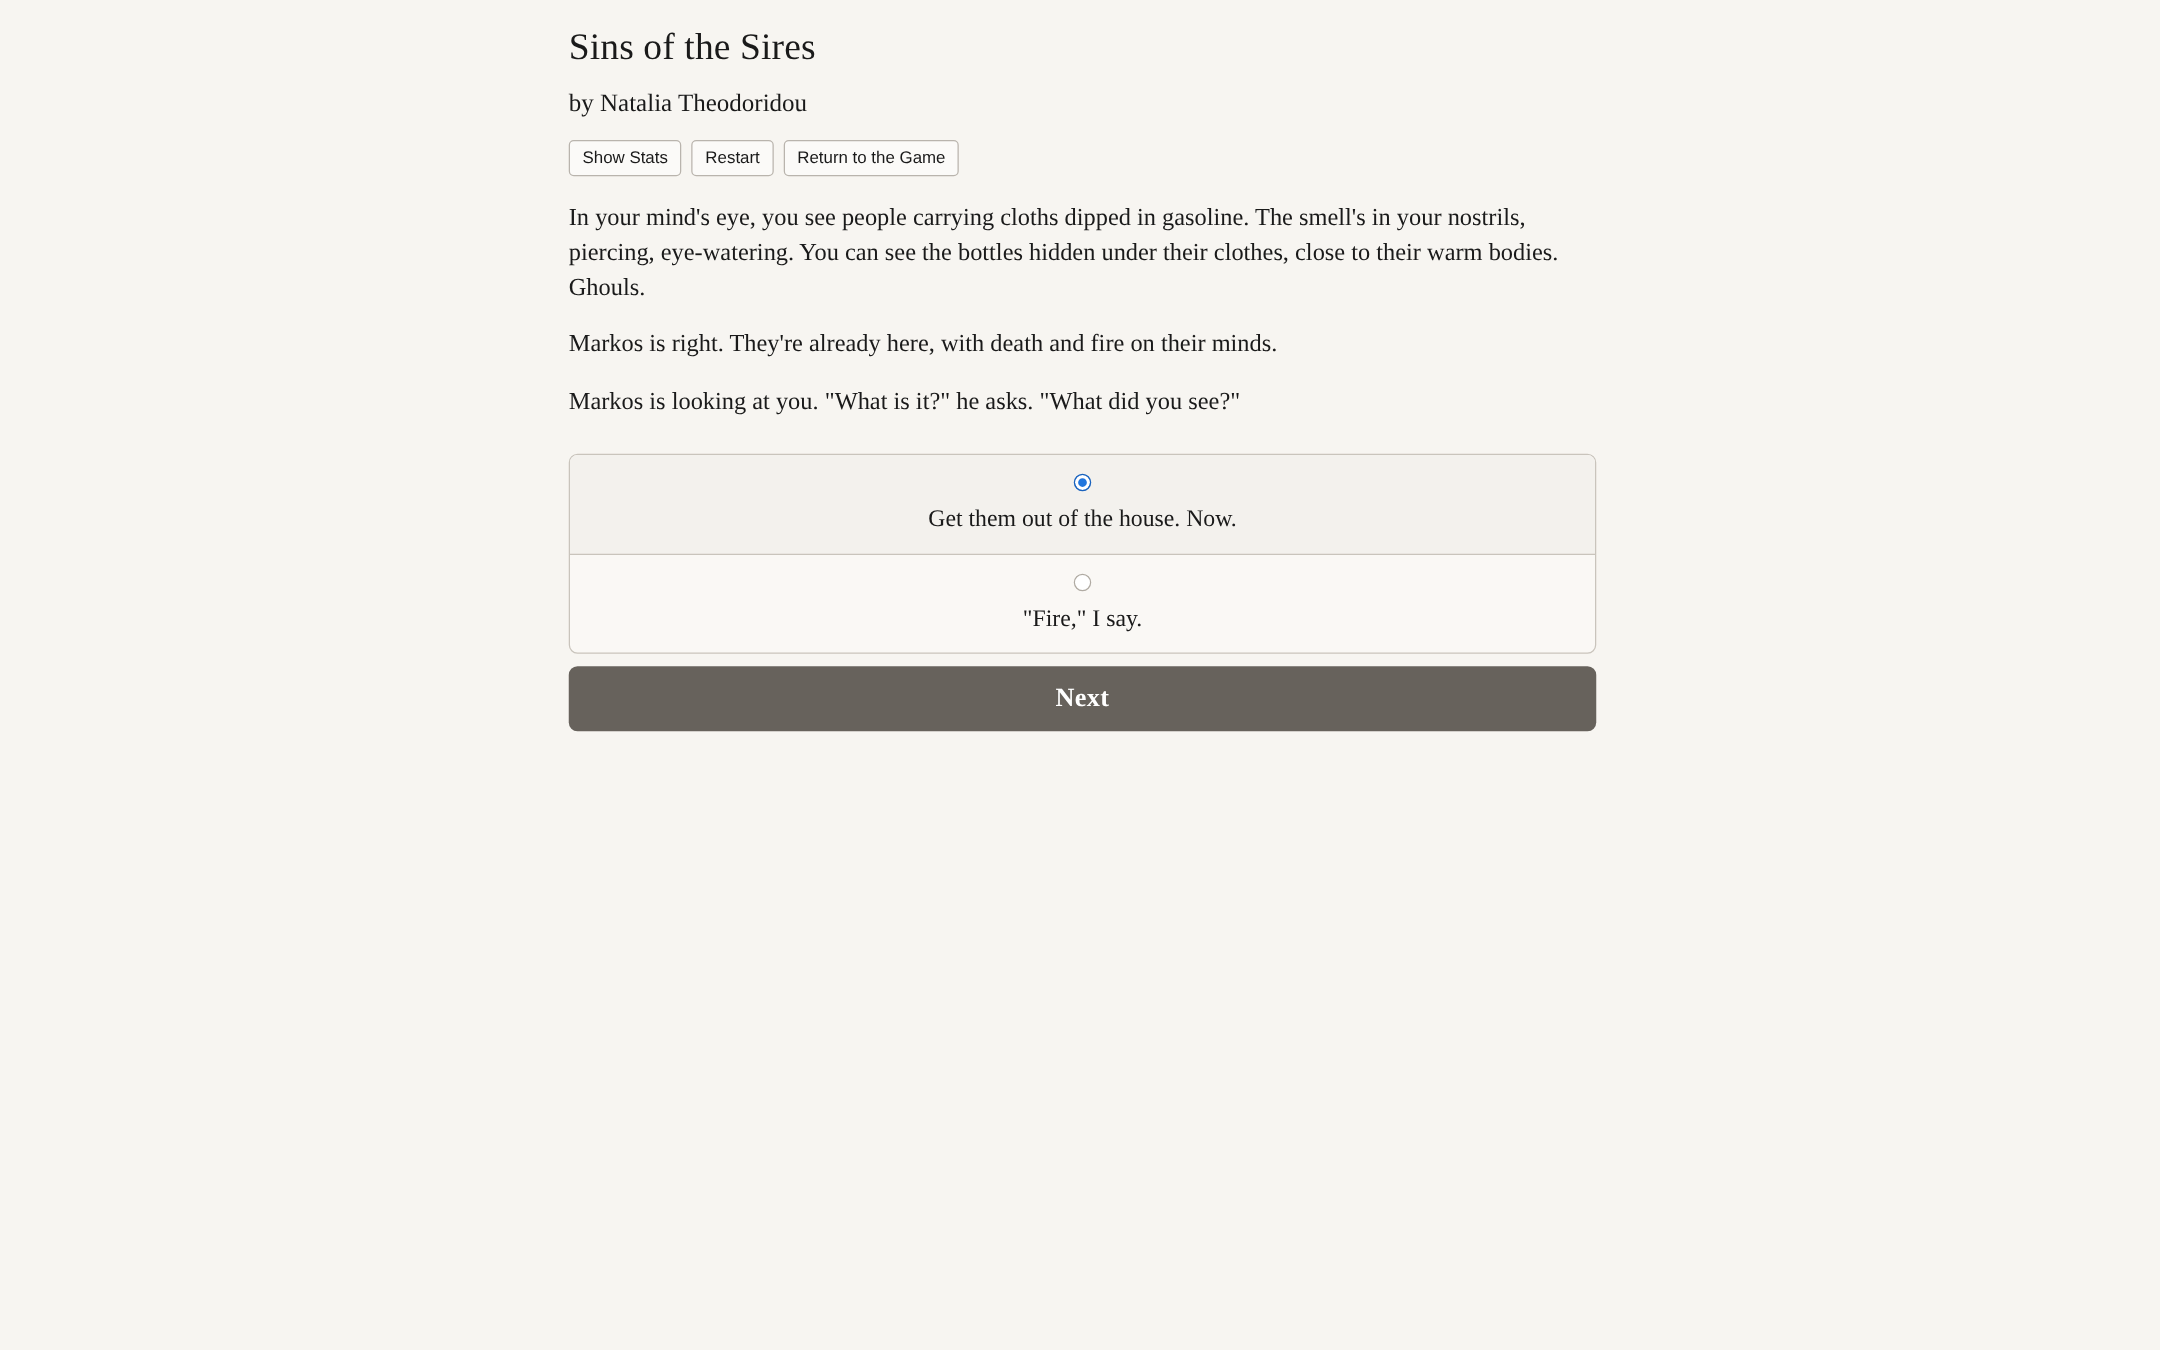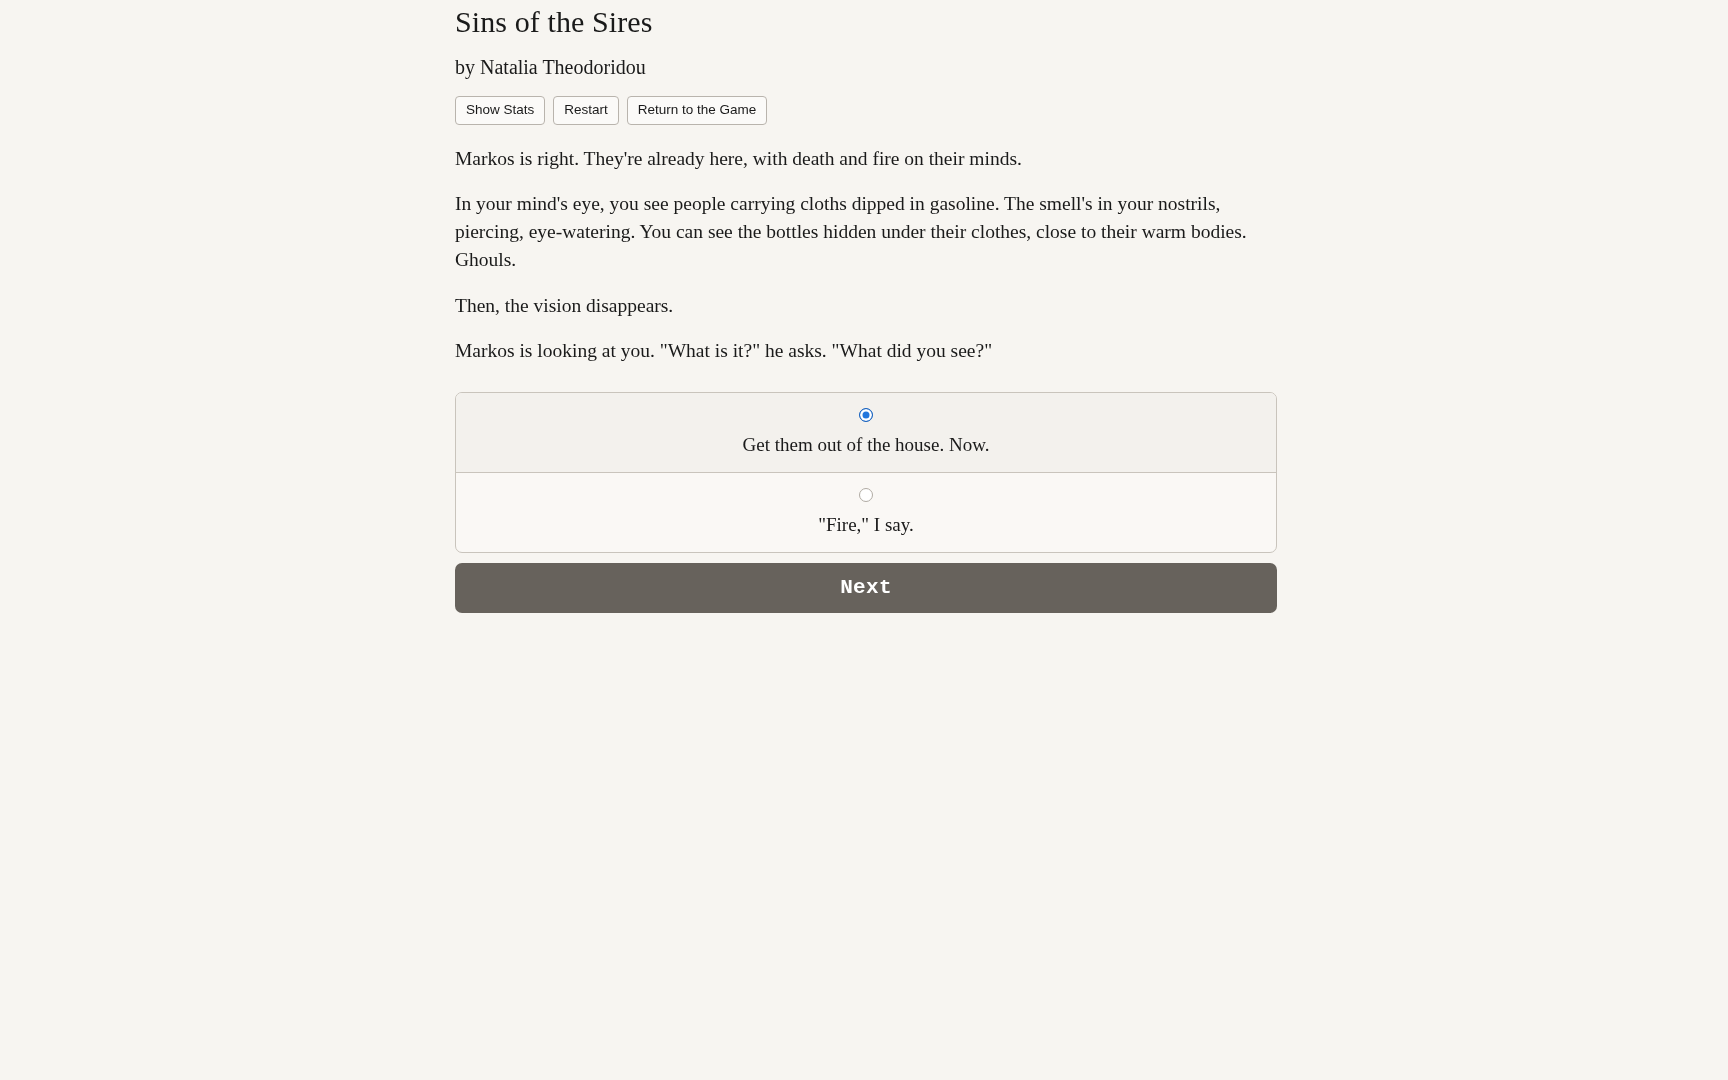--- a/index.html
+++ b/index.html
@@ -23,21 +23,21 @@
   .page {
     position: absolute;
     left: 455px;
     top: 0;
     width: 822px;
   }
   .title {
     font-size: 30px;
     line-height: 1.2;
     margin: 0;
-    padding-top: 4px;
+    padding-top: 20px;
     font-weight: normal;
     letter-spacing: 0.1px;
   }
   .byline {
     font-size: 20px;
     margin-top: 16px;
     margin-bottom: 16px;
   }
   .toolbar {
     margin-top: 17px;
@@ -103,21 +103,21 @@
   .choice-label { line-height: 1.2; }
   .next-btn {
     display: block;
     width: 100%;
     margin-top: 10px;
     padding: 13px 0 14px 0;
     background: #67625c;
     border: none;
     border-radius: 7px;
     color: #ffffff;
-    font-family: Liberation Mono, monospace;
+    font-family: Liberation Serif, serif;
     font-weight: bold;
     font-size: 21px;
     letter-spacing: 0.3px;
     cursor: pointer;
   }
 </style>
 </head>
 <body>
 
 <div id="app">
@@ -126,23 +126,22 @@
     <h1 class="title">Sins of the Sires</h1>
     <div class="byline">by Natalia Theodoridou</div>
 
     <div class="toolbar">
       <button class="tb-btn">Show Stats</button>
       <button class="tb-btn">Restart</button>
       <button class="tb-btn">Return to the Game</button>
     </div>
 
     <div class="story">
+      <p>In your mind's eye, you see people carrying cloths dipped in gasoline. The smell's in your nostrils, piercing, eye-watering. You can see the bottles hidden under their clothes, close to their warm bodies. Ghouls.</p>
       <p>Markos is right. They're already here, with death and fire on their minds.</p>
-      <p>In your mind's eye, you see people carrying cloths dipped in gasoline. The smell's in your nostrils, piercing, eye-watering. You can see the bottles hidden under their clothes, close to their warm bodies. Ghouls.</p>
-      <p>Then, the vision disappears.</p>
       <p>Markos is looking at you. "What is it?" he asks. "What did you see?"</p>
     </div>
 
     <div class="choices">
       <div class="choice selected">
         <span class="radio on"></span>
         <span class="choice-label">Get them out of the house. Now.</span>
       </div>
       <div class="choice">
         <span class="radio"></span>

